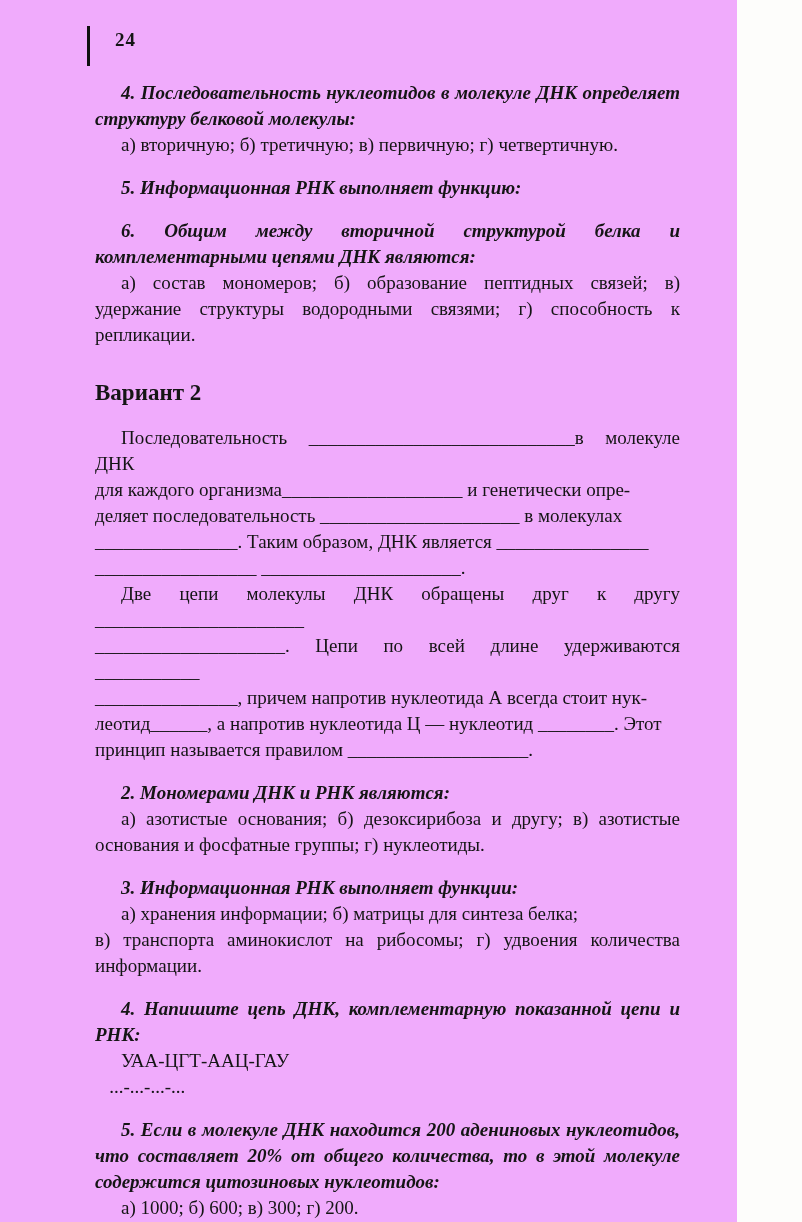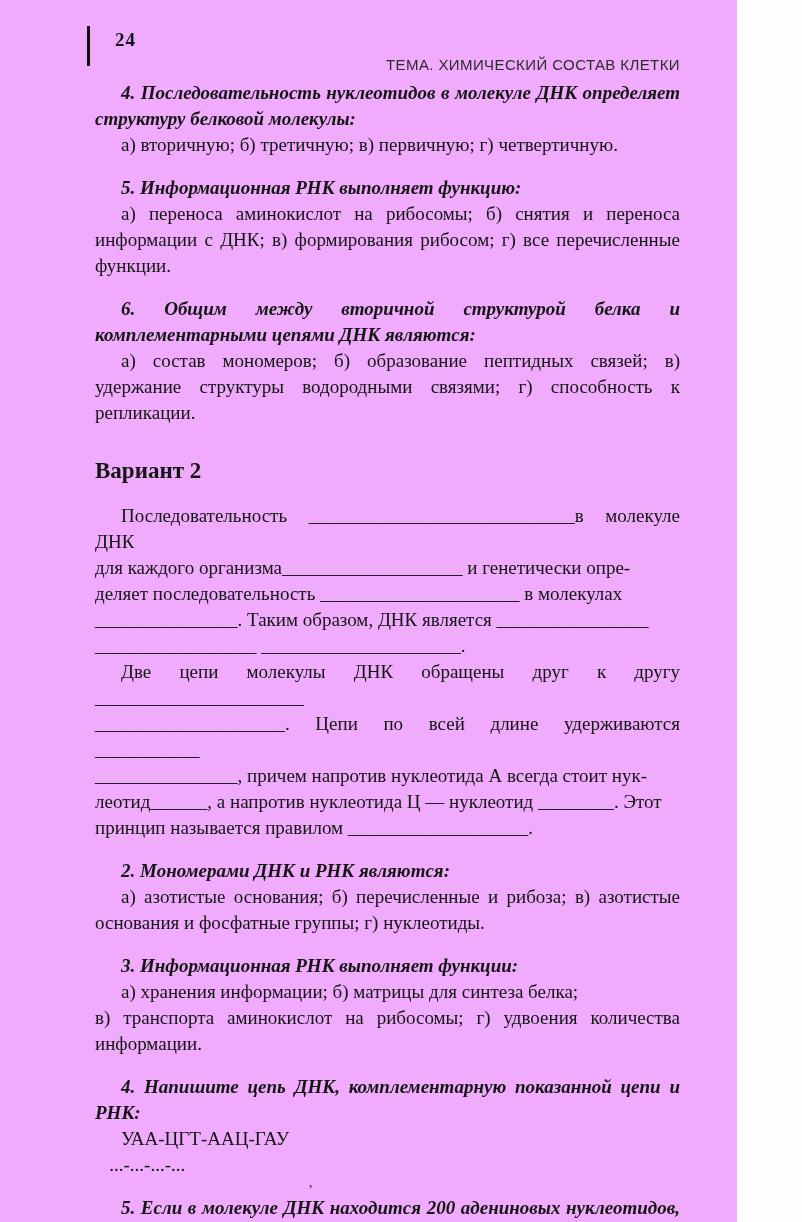--- a/index.html
+++ b/index.html
@@ -47,33 +47,31 @@
   }
 </style>
 </head>
 <body>
 
 <div class="page">
 
   <div class="page-header">
     <span class="page-bar"></span>
     <span class="page-number">24</span>
-    <span class="running-head">ТЕМА. ХИМИЧЕСКИЙ СОСТАВ КЛЕТКИ</span>
   </div>
 
   <div class="content">
 
     <section class="q">
       <p class="stem">4. Последовательность нуклеотидов в молекуле ДНК определяет структуру белковой молекулы:</p>
       <p class="opts">а) вторичную; б) третичную; в) первичную; г) четвертичную.</p>
     </section>
 
     <section class="q">
       <p class="stem">5. Информационная РНК выполняет функцию:</p>
-      <p class="opts">а) переноса аминокислот на рибосомы; б) снятия и переноса информации с ДНК; в) формирования рибосом; г) все перечисленные функции.</p>
     </section>
 
     <section class="q">
       <p class="stem">6. Общим между вторичной структурой белка и комплементарными цепями ДНК являются:</p>
       <p class="opts">а) состав мономеров; б) образование пептидных связей; в) удержание структуры водородными связями; г) способность к репликации.</p>
     </section>
 
     <h2 class="section-title">Вариант 2</h2>
 
     <section class="q">
@@ -84,21 +82,21 @@
 _________________ _____________________.</p>
       <p class="fill">Две цепи молекулы ДНК обращены друг к другу ______________________
 ____________________. Цепи по всей длине удерживаются ___________
 _______________, причем напротив нуклеотида А всегда стоит нук-
 леотид______, а напротив нуклеотида Ц — нуклеотид ________. Этот
 принцип называется правилом ___________________.</p>
     </section>
 
     <section class="q">
       <p class="stem">2. Мономерами ДНК и РНК являются:</p>
-      <p class="opts">а) азотистые основания; б) перечисленные и рибоза; в) азотистые основания и фосфатные группы; г) нуклеотиды.</p>
+      <p class="opts">а) азотистые основания; б) дезоксирибоза и другу; в) азотистые основания и фосфатные группы; г) нуклеотиды.</p>
     </section>
 
     <section class="q">
       <p class="stem">3. Информационная РНК выполняет функции:</p>
       <p class="opts">а) хранения информации; б) матрицы для синтеза белка;
 в) транспорта аминокислот на рибосомы; г) удвоения количества информации.</p>
     </section>
 
     <section class="q">
       <p class="stem">4. Напишите цепь ДНК, комплементарную показанной цепи и РНК:</p>

